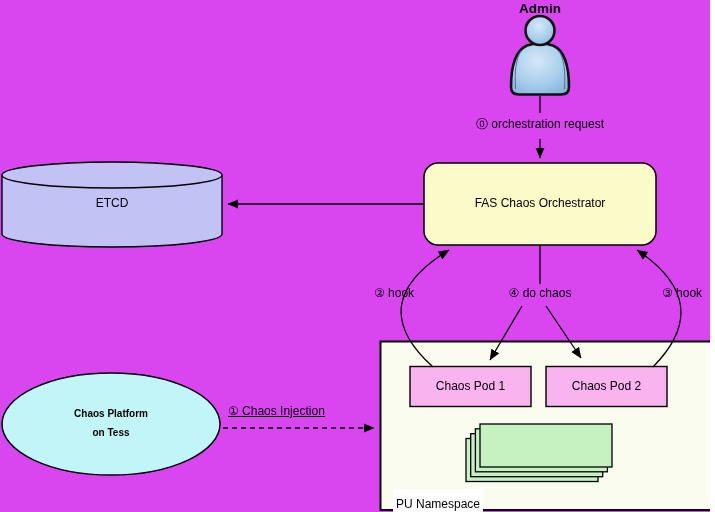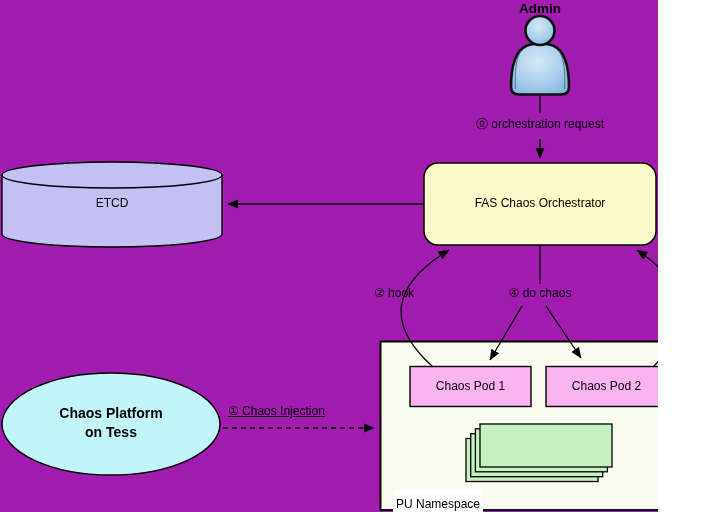--- a/index.html
+++ b/index.html
@@ -1,21 +1,21 @@
 <!DOCTYPE html>
 <html><head>
 <meta charset="utf-8">
 <style>
   html,body{margin:0;padding:0;background:#fff;}
   #canvas{
     position:relative;
-    width:658px;height:512px;
+    width:710px;height:512px;
     font-family:"Liberation Sans","DejaVu Sans",sans-serif;
     color:#000;
-    background:#a21caf;
+    background:#d946ef;
     overflow:hidden;
   }
   #shapes{position:absolute;left:0;top:0;}
   .lbl{
     position:absolute;
     font-size:12px;
     line-height:1.2;
     white-space:nowrap;
     color:#000;
   }
@@ -124,20 +124,20 @@
 
   <div class="lbl" style="left:662px;top:286px;">③ hook</div>
 
   <div class="lbl boxlbl" style="left:410px;top:366px;width:121px;height:41px;">Chaos Pod 1</div>
 
   <div class="lbl boxlbl" style="left:546px;top:366px;width:121px;height:41px;">Chaos Pod 2</div>
 
 
   <div class="lbl" style="left:385px;top:489px;background:#fff;padding:8px 3px;margin-left:8px;">PU Namespace</div>
 
-  <div class="lbl bold center" style="left:26px;top:404px;width:170px;line-height:19px;font-size:14px;">
+  <div class="lbl bold center" style="left:26px;top:404px;width:170px;line-height:19px;font-size:10px;">
     <span style="display:block;">Chaos Platform</span>
     <span style="display:block;">on Tess</span>
   </div>
 
   <div class="lbl" style="left:228px;top:404px;text-decoration:underline;">① Chaos Injection</div>
 
 </div>
 
 </body></html>

